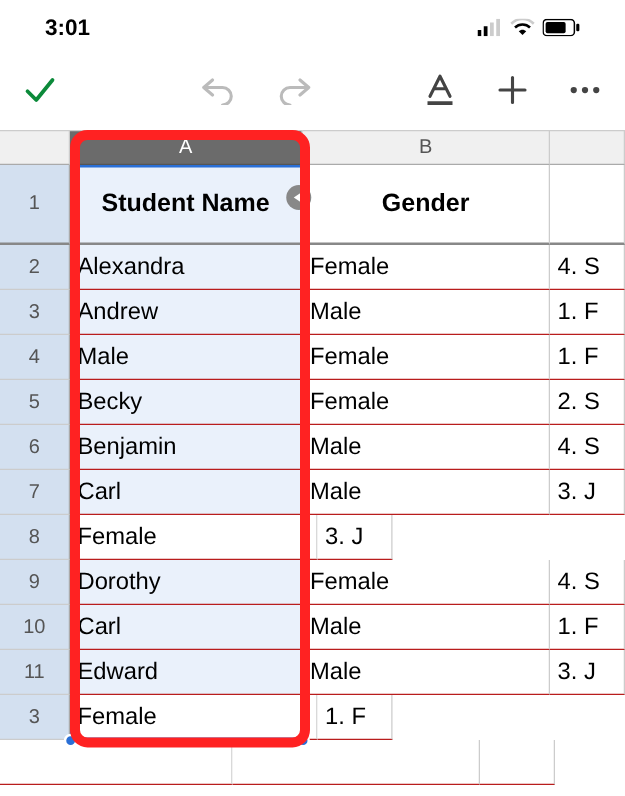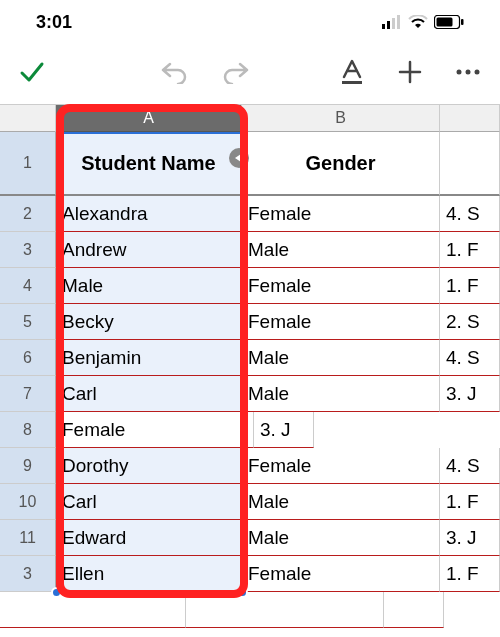--- a/index.html
+++ b/index.html
@@ -285,21 +285,20 @@
         <div class="cell c-C">1. F</div>
       </div>
     <div class="row rn">
         <div class="rh selected">11</div>
         <div class="cell c-A selected">Edward</div>
         <div class="cell c-B">Male</div>
         <div class="cell c-C">3. J</div>
       </div>
     <div class="row rn">
         <div class="rh selected">3</div>
-        <div class="cell c-A selected">Ellen</div>
         <div class="cell c-B">Female</div>
         <div class="cell c-C">1. F</div>
       </div>
     <div class="row rn">
         <div class="cell c-A"></div>
         <div class="cell c-B"></div>
         <div class="cell c-C"></div>
       </div>
   </div>
 

